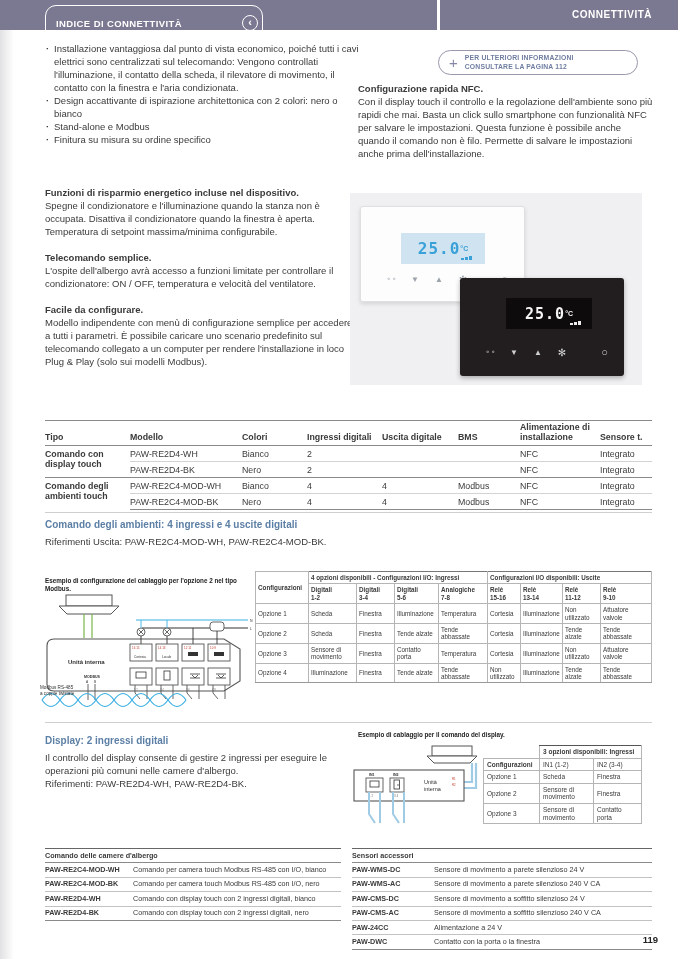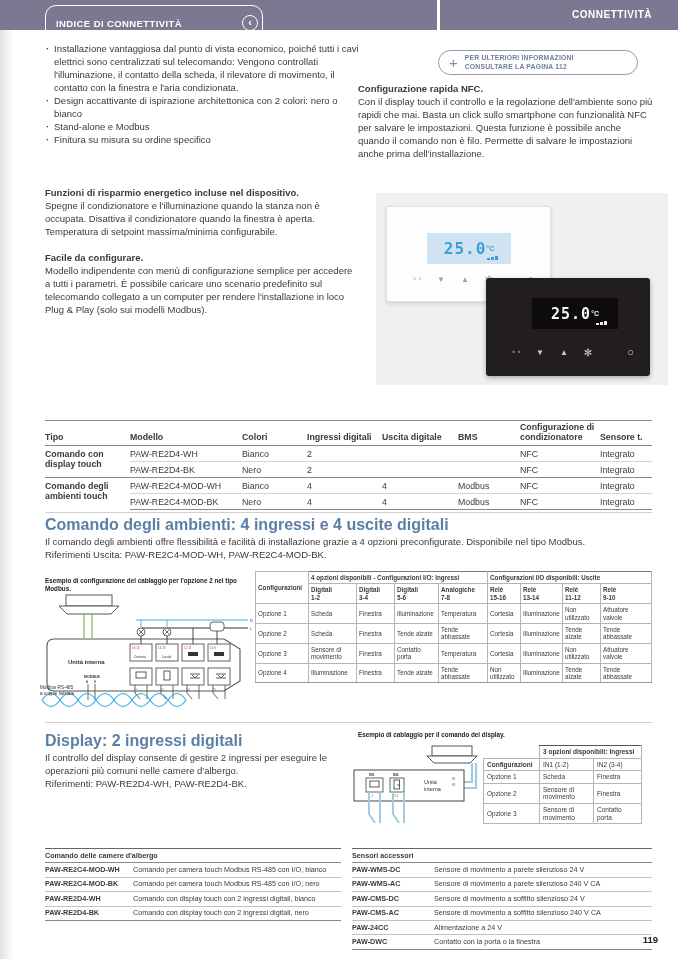--- a/index.html
+++ b/index.html
@@ -24,21 +24,21 @@
   .benefit{margin-bottom:13px;}
   .benefit-title{font-weight:bold;}
   
   .info-pill{position:absolute;left:438px;top:50px;width:200px;height:25px;border:1px solid #9a97ad;
         border-radius:13px;box-sizing:border-box;display:flex;align-items:center;padding:0 8px;cursor:pointer;}
   .plus-icon{color:#8587a8;font-size:15px;font-weight:300;margin:0 7px 1px 2px;}
   .info-lines{font-size:6.8px;font-weight:bold;color:#6f7da0;line-height:8.5px;letter-spacing:.2px;}
   .nfc{position:absolute;left:358px;top:82px;width:296px;font-size:9.5px;line-height:13px;}
   .nfc-title{font-weight:bold;}
   
-  .device-img{position:absolute;left:376px;top:193px;width:292px;height:192px;background:#f0eff1;}
+  .device-img{position:absolute;left:350px;top:193px;width:292px;height:192px;background:#f0eff1;}
   .thermo{position:absolute;border-radius:3px;}
   .thermo.white{left:10px;top:13px;width:163px;height:94px;background:#fdfdfd;border:1px solid #e0dfe2;
         box-shadow:0 2px 4px rgba(0,0,0,.12);}
   .thermo.black{left:110px;top:85px;width:164px;height:98px;background:#221e1f;box-shadow:0 2px 5px rgba(0,0,0,.3);}
   .lcd{position:absolute;display:flex;align-items:center;justify-content:center;}
   .white .lcd{left:40px;top:26px;width:84px;height:31px;background:#cfe3f1;}
   .black .lcd{left:46px;top:20px;width:86px;height:31px;background:#0d0b0c;}
   .temp{font-family:"DejaVu Sans Mono",monospace;font-weight:bold;letter-spacing:1px;}
   .white .temp{font-size:16px;color:#39a0d8;}
   .black .temp{font-size:15px;color:#f5f5f5;}
@@ -64,21 +64,21 @@
         font-size:8.8px;}
   .models th{font-weight:bold;text-align:left;vertical-align:bottom;padding:2px 3px 3px 0;
         border-top:1.3px solid #8a8a8a;border-bottom:1px solid #8a8a8a;line-height:9.5px;}
   .models td{padding:2.5px 3px 2.5px 0;vertical-align:top;}
   .models td.tipo{font-weight:bold;}
   .models tr.light td{border-top:1px solid #d3d3d3;}
   .models tr.sep td{border-top:1px solid #8a8a8a;}
   .models tr:last-child td{border-bottom:1px solid #8a8a8a;}
   
   .rule{position:absolute;height:1px;background:#cfcfcf;left:45px;width:607px;}
-  .sec-head{font-size:16px;font-weight:bold;color:#5c7fa5;}
+  .sec-head{font-size:10px;font-weight:bold;color:#5c7fa5;}
   .ambient{position:absolute;left:45px;top:518px;width:607px;font-size:9.5px;line-height:13px;}
   .ambient .sec-head{margin-bottom:4px;}
   .diag-cap{position:absolute;font-size:6.3px;font-weight:bold;line-height:7.5px;color:#222;}
   .cap1{left:45px;top:577px;width:210px;}
   .cap2{left:358px;top:731px;width:220px;}
   
   .io{position:absolute;left:255px;top:571px;width:396px;border-collapse:collapse;table-layout:fixed;
         font-size:6.3px;line-height:7.4px;}
   .io td,.io th{border:1px solid #b5b5b5;padding:2px 2px;vertical-align:middle;text-align:left;}
   .io .grp{font-weight:bold;border-top:1.2px solid #777;}
@@ -124,20 +124,24 @@
     <div class="bullet">Installazione vantaggiosa dal punto di vista economico, poiché tutti i cavi elettrici sono centralizzati sul telecomando: Vengono controllati l'illuminazione, il contatto della scheda, il rilevatore di movimento, il contatto con la finestra e l'aria condizionata.</div>
     <div class="bullet">Design accattivante di ispirazione architettonica con 2 colori: nero o bianco</div>
     <div class="bullet">Stand-alone e Modbus</div>
     <div class="bullet">Finitura su misura su ordine specifico</div>
   </div>
 
   <div class="benefits">
     <div class="benefit">
       <div class="benefit-title">Funzioni di risparmio energetico incluse nel dispositivo.</div>
       <div>Spegne il condizionatore e l'illuminazione quando la stanza non è occupata. Disattiva il condizionatore quando la finestra è aperta. Temperatura di setpoint massima/minima configurabile.</div>
+    </div>
+    <div class="benefit">
+      <div class="benefit-title">Telecomando semplice.</div>
+      <div>L'ospite dell'albergo avrà accesso a funzioni limitate per controllare il condizionatore: ON / OFF, temperatura e velocità del ventilatore.</div>
     </div>
     <div class="benefit">
       <div class="benefit-title">Facile da configurare.</div>
       <div>Modello indipendente con menù di configurazione semplice per accedere a tutti i parametri. È possibile caricare uno scenario predefinito sul telecomando collegato a un computer per rendere l'installazione in loco Plug &amp; Play (solo sui modelli Modbus).</div>
     </div>
   </div>
 
   <div class="info-pill">
     <span class="plus-icon">+</span>
     <span class="info-lines">
@@ -202,21 +206,21 @@
         <col style="width:52px">
       </colgroup>
     <thead>
       <tr>
         <th>Tipo</th>
         <th>Modello</th>
         <th>Colori</th>
         <th>Ingressi digitali</th>
         <th>Uscita digitale</th>
         <th>BMS</th>
-        <th>Configurazione di condizionatore</th>
+        <th>Alimentazione di installazione</th>
         <th>Sensore t.</th>
       </tr>
     </thead>
     <tbody>
       <tr>
         <td class="tipo" rowspan="2">Comando con display touch</td>
         <td>PAW-RE2D4-WH</td>
         <td>Bianco</td>
         <td>2</td>
         <td></td>
@@ -252,21 +256,20 @@
         <td>NFC</td>
         <td>Integrato</td>
       </tr>
     </tbody>
   </table>
 
   <div class="rule" style="top:512px"></div>
 
   <div class="ambient">
     <div class="sec-head">Comando degli ambienti: 4 ingressi e 4 uscite digitali</div>
-    <div>Il comando degli ambienti offre flessibilità e facilità di installazione grazie a 4 opzioni preconfigurate. Disponibile nel tipo Modbus.</div>
     <div>Riferimenti Uscita: PAW-RE2C4-MOD-WH, PAW-RE2C4-MOD-BK.</div>
   </div>
 
   <div class="diag-cap cap1">Esempio di configurazione del cablaggio per l'opzione 2 nel tipo Modbus.</div>
 
   <svg style="position:absolute;left:38px;top:592px" width="218" height="122" viewBox="0 0 218 122">
     <rect x="28" y="3" width="46" height="11" fill="#fff" stroke="#555" stroke-width="1"></rect>
     <path d="M21,14 h60 l-8,8 h-44 z" fill="#fff" stroke="#555" stroke-width="1"></path>
     <line x1="46" y1="22" x2="46" y2="46" stroke="#7ab648" stroke-width="1.2"></line>
     <line x1="54" y1="22" x2="54" y2="46" stroke="#7ab648" stroke-width="1.2"></line>

